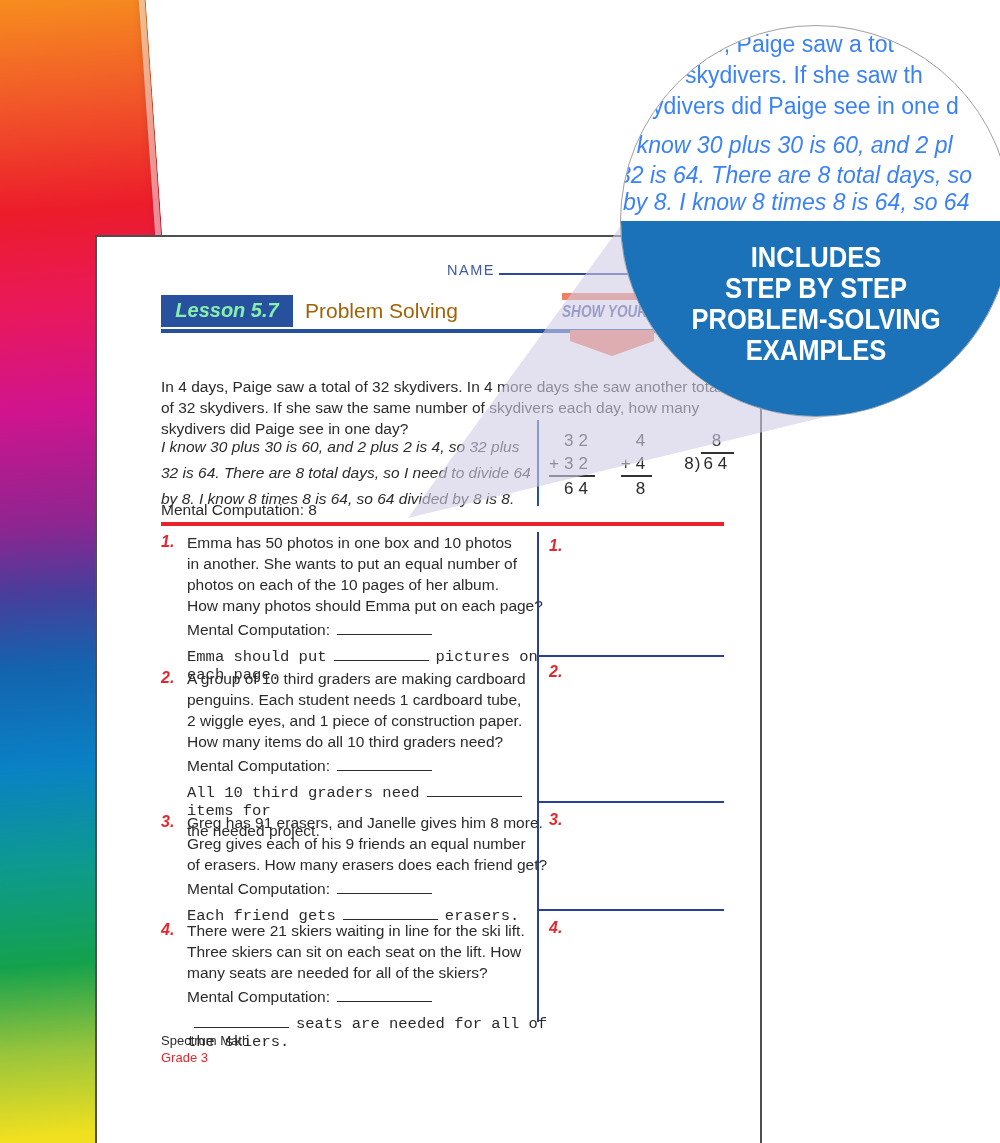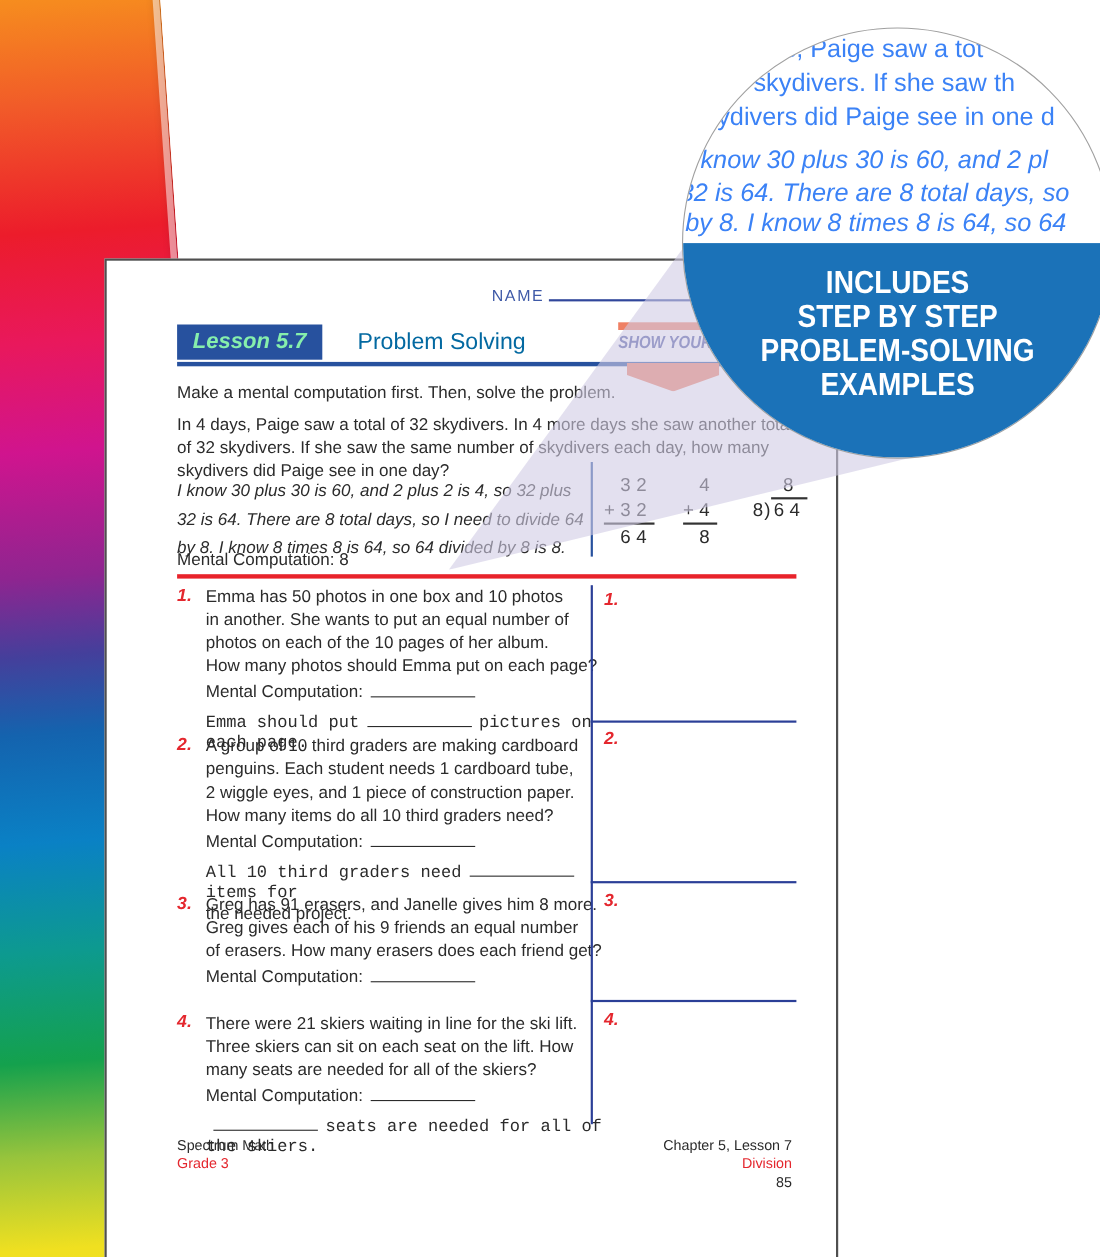--- a/index.html
+++ b/index.html
@@ -21,21 +21,21 @@
   .page{position:absolute;left:95px;top:235px;width:667px;height:1088px;background:#fff;
         border:2px solid #4f4f4f;box-sizing:border-box;}
   .page *{box-sizing:border-box;}
 
   .name-row{position:absolute;left:350px;top:24px;white-space:nowrap;}
   .name-label{color:#3E59A7;font-size:14.5px;letter-spacing:1.5px;}
   .name-line{display:inline-block;width:168px;border-bottom:2px solid #31479B;height:13px;margin-left:4px;}
 
   .lesson-badge{position:absolute;left:64px;top:58px;width:132px;height:32px;background:#27519E;
         color:#86efac;font-weight:bold;font-style:italic;font-size:20px;text-align:center;line-height:31px;}
-  .lesson-title{position:absolute;left:208px;top:62px;color:#0369a1;font-size:21px;margin-left:20px;}
+  .lesson-title{position:absolute;left:208px;top:62px;color:#a16207;font-size:21px;}
   .header-rule{position:absolute;left:64px;top:92px;width:528px;height:4px;background:#27519E;}
 
   .syw{position:absolute;left:465px;top:56px;width:128px;}
   .syw-bar{height:7px;background:#EF8064;width:124px;}
   .syw-text{margin-top:3px;color:#4B55A1;font-weight:bold;font-style:italic;font-size:16px;
         white-space:nowrap;transform:scaleX(.85);transform-origin:left center;letter-spacing:0;}
   .syw-arrow{position:absolute;left:473px;top:93px;width:84px;height:26px;background:#EF8064;
         clip-path:polygon(0 0,100% 0,100% 42%,50% 100%,0 42%);}
 
   .instructions{position:absolute;left:64px;top:112px;font-size:15.5px;}
@@ -102,21 +102,20 @@
     <div class="lesson-badge">Lesson 5.7</div>
     <div class="lesson-title">Problem Solving</div>
     <div class="header-rule"></div>
 
     <div class="syw">
       <div class="syw-bar"></div>
       <div class="syw-text">SHOW YOUR WORK</div>
     </div>
     <div class="syw-arrow"></div>
 
-    <div class="instructions">Make a mental computation first. Then, solve the problem.</div>
     <div class="intro">In 4 days, Paige saw a total of 32 skydivers. In 4 more days she saw another total
 of 32 skydivers. If she saw the same number of skydivers each day, how many
 skydivers did Paige see in one day?</div>
     <div class="think">I know 30 plus 30 is 60, and 2 plus 2 is 4, so 32 plus
 32 is 64. There are 8 total days, so I need to divide 64
 by 8. I know 8 times 8 is 64, so 64 divided by 8 is 8.</div>
 
     <div class="ex-divider"></div>
 
     <div class="examples">
@@ -163,20 +162,21 @@
       <div class="ans-row"><span>All 10 third graders need</span><span class="blank"></span><span>items for</span></div>
       <div class="ans-cont">the needed project.</div>
     </div>
 
     <div class="prob" style="top:575px">
       <div class="pnum">3.</div>
       <div class="pbody">Greg has 91 erasers, and Janelle gives him 8 more.
 Greg gives each of his 9 friends an equal number
 of erasers. How many erasers does each friend get?</div>
       <div class="mc-row"><span>Mental Computation:</span><span class="blank"></span></div>
+      <div class="ans-row"><span>Each friend gets</span><span class="blank"></span><span>erasers.</span></div>
     </div>
 
     <div class="prob" style="top:683px">
       <div class="pnum">4.</div>
       <div class="pbody">There were 21 skiers waiting in line for the ski lift.
 Three skiers can sit on each seat on the lift. How
 many seats are needed for all of the skiers?</div>
       <div class="mc-row"><span>Mental Computation:</span><span class="blank"></span></div>
       <div class="ans-row"><span></span><span class="blank"></span><span>seats are needed for all of the skiers.</span></div>
     </div>
@@ -186,25 +186,20 @@
     <div class="wa-hline" style="top:564px"></div>
     <div class="wa-hline" style="top:672px"></div>
     <div class="wa-num" style="top:300px">1.</div>
     <div class="wa-num" style="top:426px">2.</div>
     <div class="wa-num" style="top:574px">3.</div>
     <div class="wa-num" style="top:682px">4.</div>
 
     <div class="footer-left">
       <div>Spectrum Math</div>
       <div class="f-red">Grade 3</div>
-    </div>
-    <div class="footer-right">
-      <div>Chapter 5, Lesson 7</div>
-      <div class="f-red">Division</div>
-      <div>85</div>
     </div>
   </div>
 
   <div class="beam"></div>
 
   <div class="circle">
     <div class="mag-line" style="left:67px;top:5px">ays, Paige saw a tot</div>
     <div class="mag-line" style="left:32px;top:36px">32 skydivers. If she saw th</div>
     <div class="mag-line" style="left:8px;top:67px">skydivers did Paige see in one d</div>
     <div class="mag-line mag-italic" style="left:3px;top:106px">I know 30 plus 30 is 60, and 2 pl</div>

